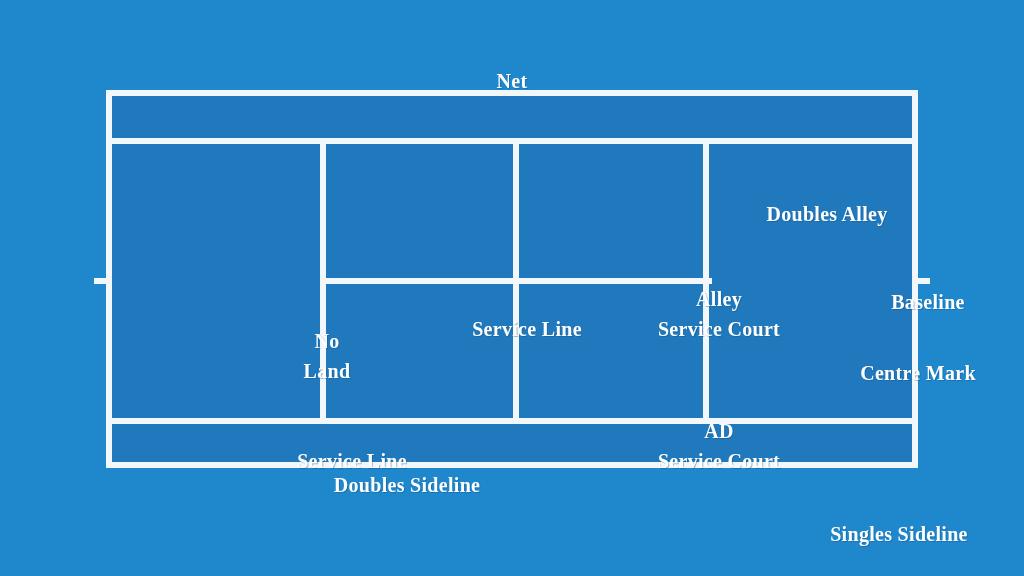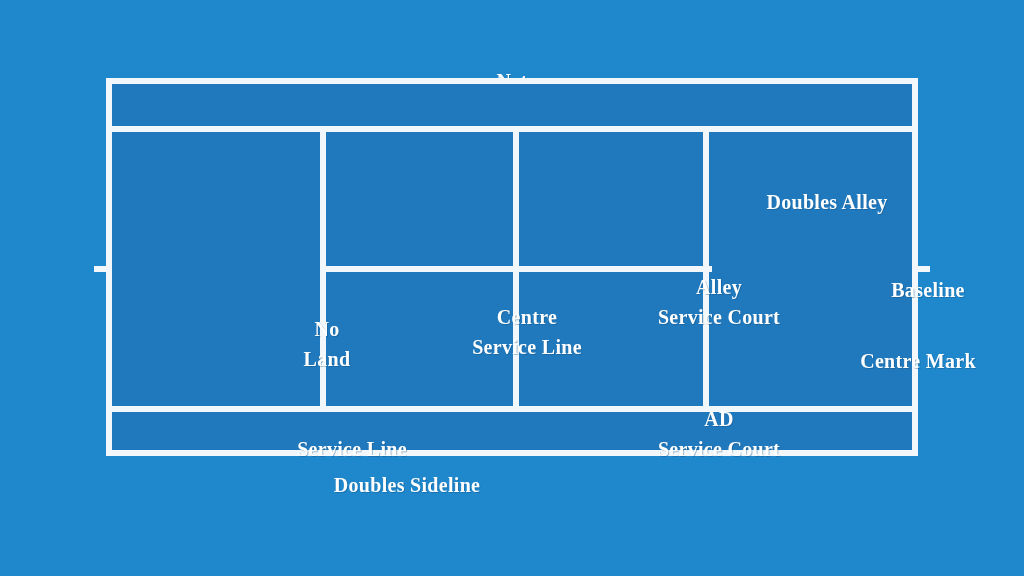--- a/index.html
+++ b/index.html
@@ -17,21 +17,21 @@
   #stage {
     position: relative;
     width: 1024px;
     height: 576px;
   }
 
   
   .court {
     position: absolute;
     left: 106px;
-    top: 78px;
+    top: 90px;
     width: 812px;
     height: 378px;
     box-sizing: border-box;
     border: 6px solid #f2f7fb;
     background: #2179bd;
   }
 
   .line {
     position: absolute;
     background: #f2f7fb;
@@ -114,35 +114,35 @@
     <div class="label lbl-doubles-alley">Doubles Alley</div>
 
     <div class="label block lbl-no-mans-land">
       <div>No</div>
       <div>Land</div>
     </div>
 
     <div class="label lbl-service-line">Service Line</div>
 
     <div class="label block lbl-centre-service">
-      <div>Centre</div>
       <div>Service Line</div>
     </div>
 
     <div class="label block lbl-deuce">
       <div>Alley</div>
       <div>Service Court</div>
     </div>
 
     <div class="label block lbl-ad">
       <div>AD</div>
       <div>Service Court</div>
     </div>
 
     <div class="label lbl-baseline">Baseline</div>
 
     <div class="label lbl-centre-mark">Centre Mark</div>
 
+    <div class="label lbl-singles-side">Singles Sideline</div>
   </div>
 
   <div class="label lbl-doubles-side">Doubles Sideline</div>
 
 </div>
 
 </body></html>

